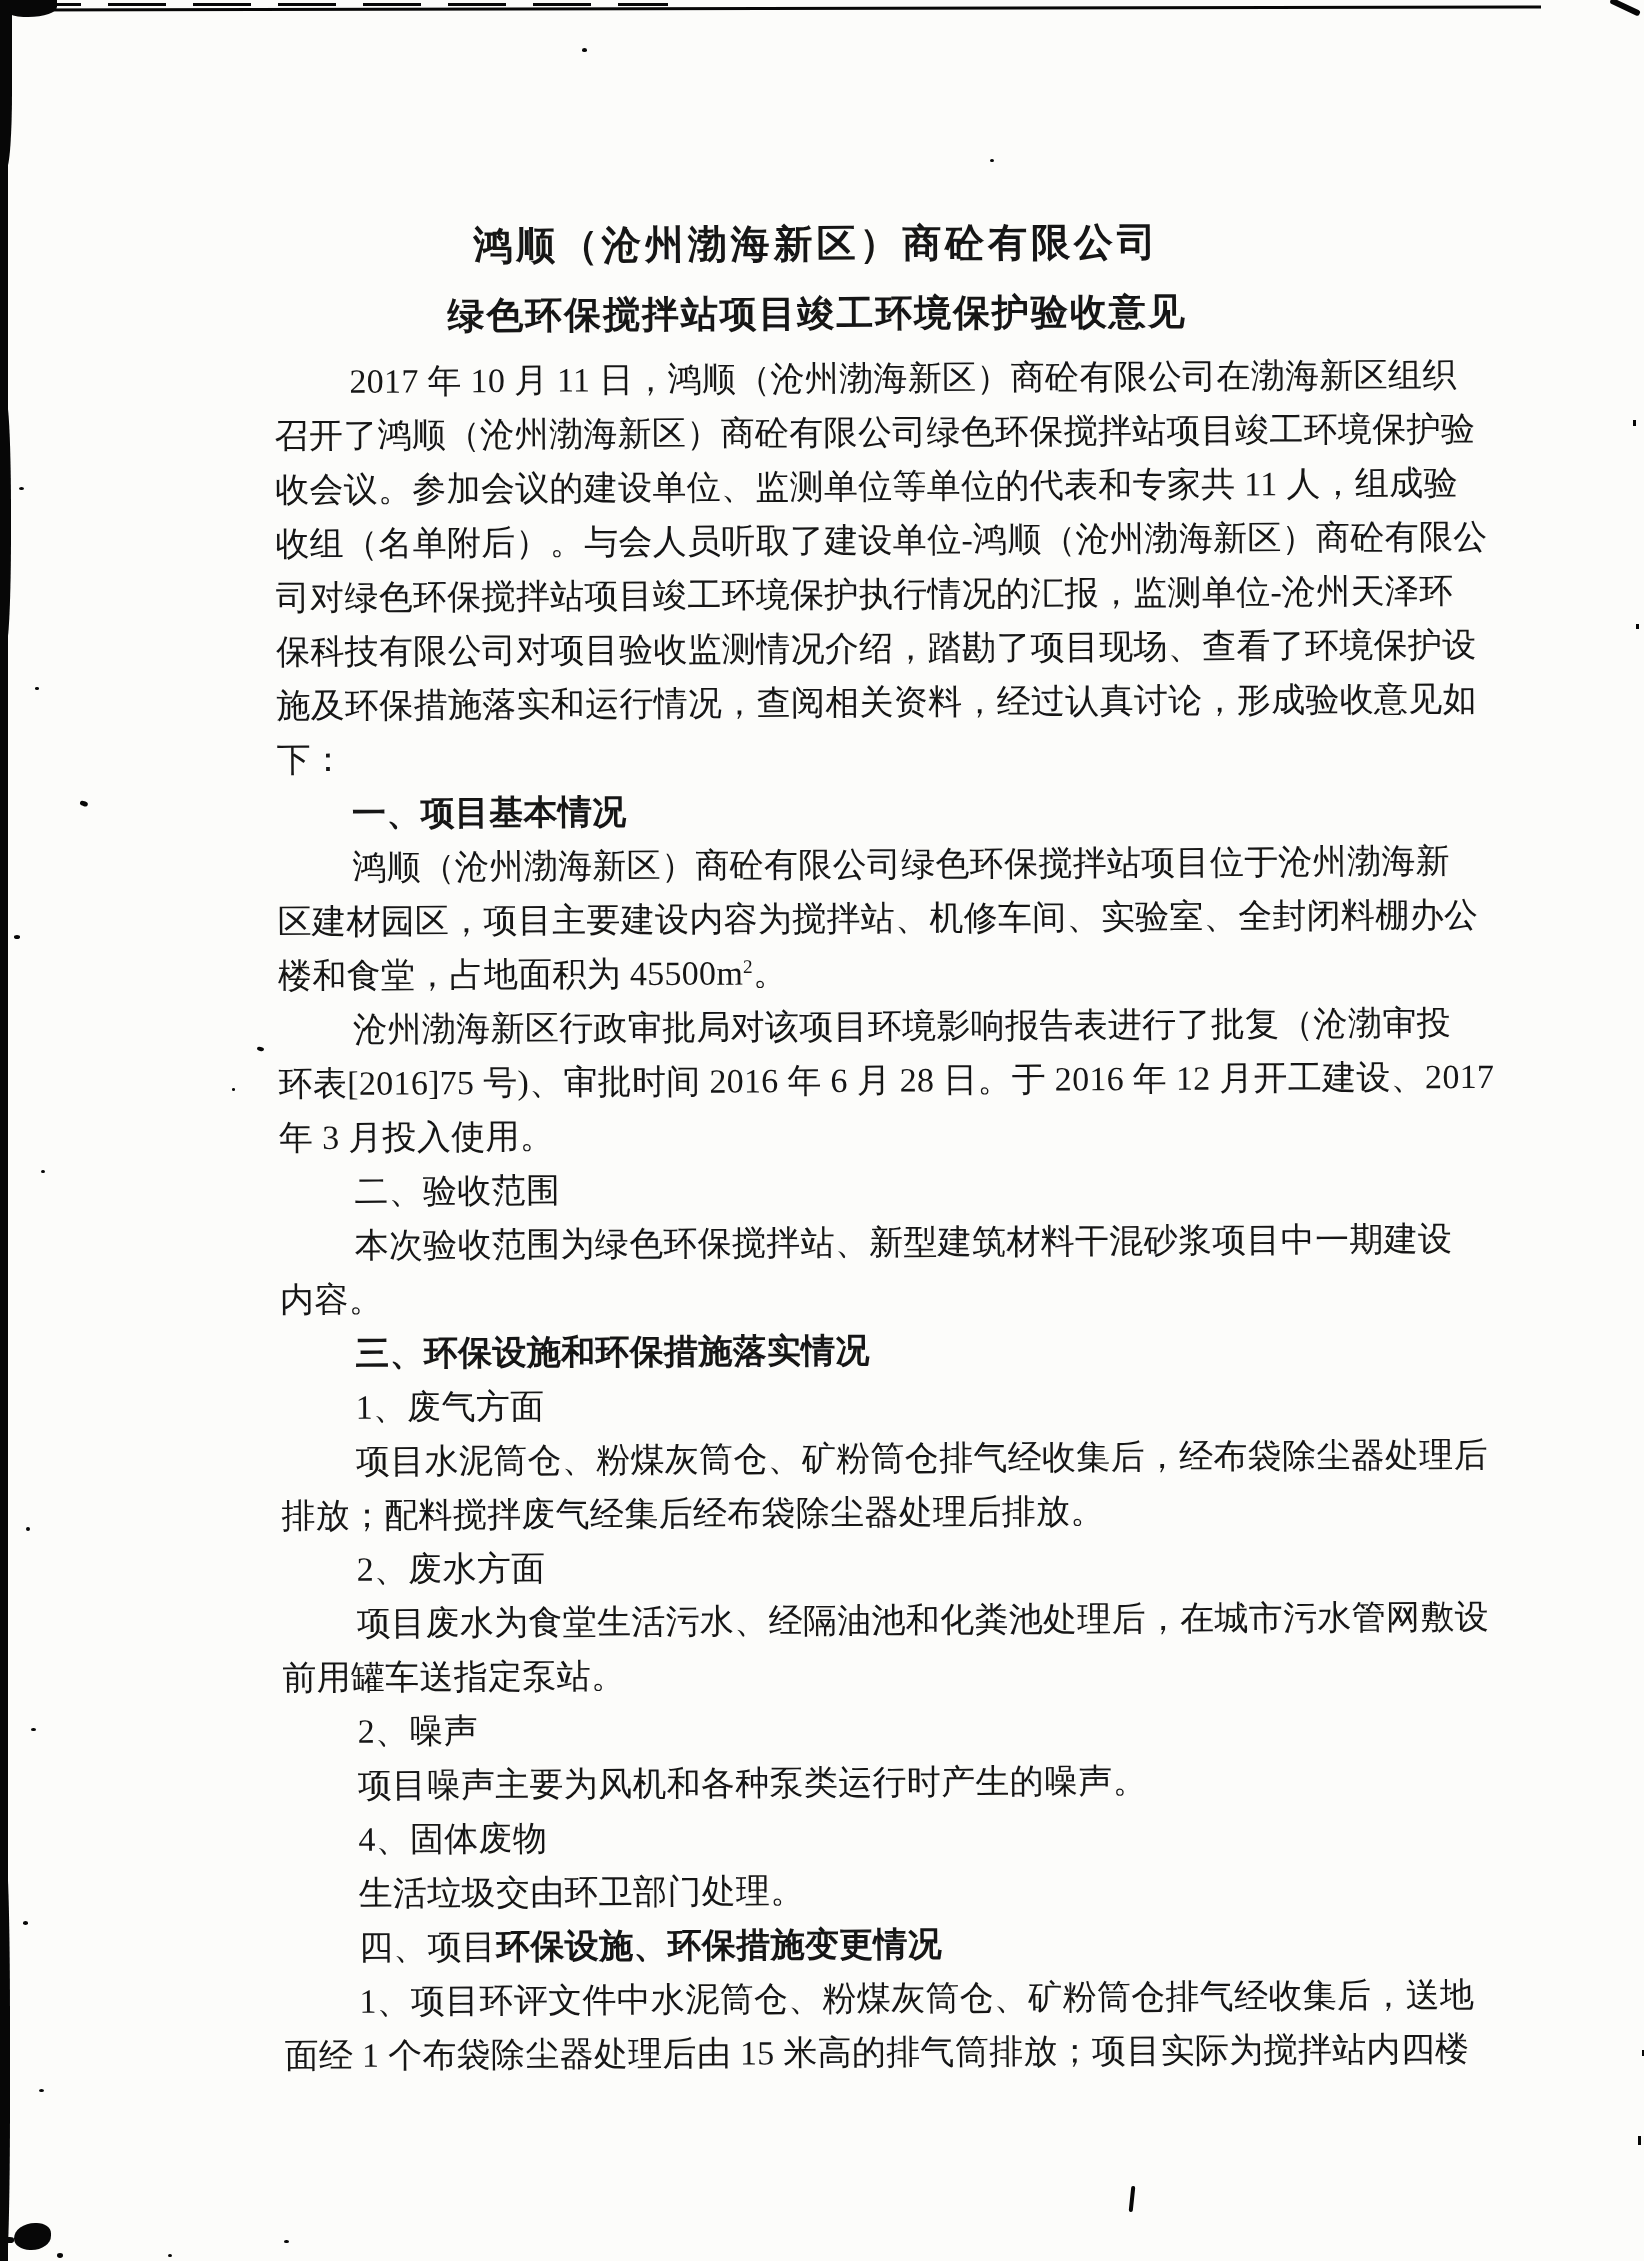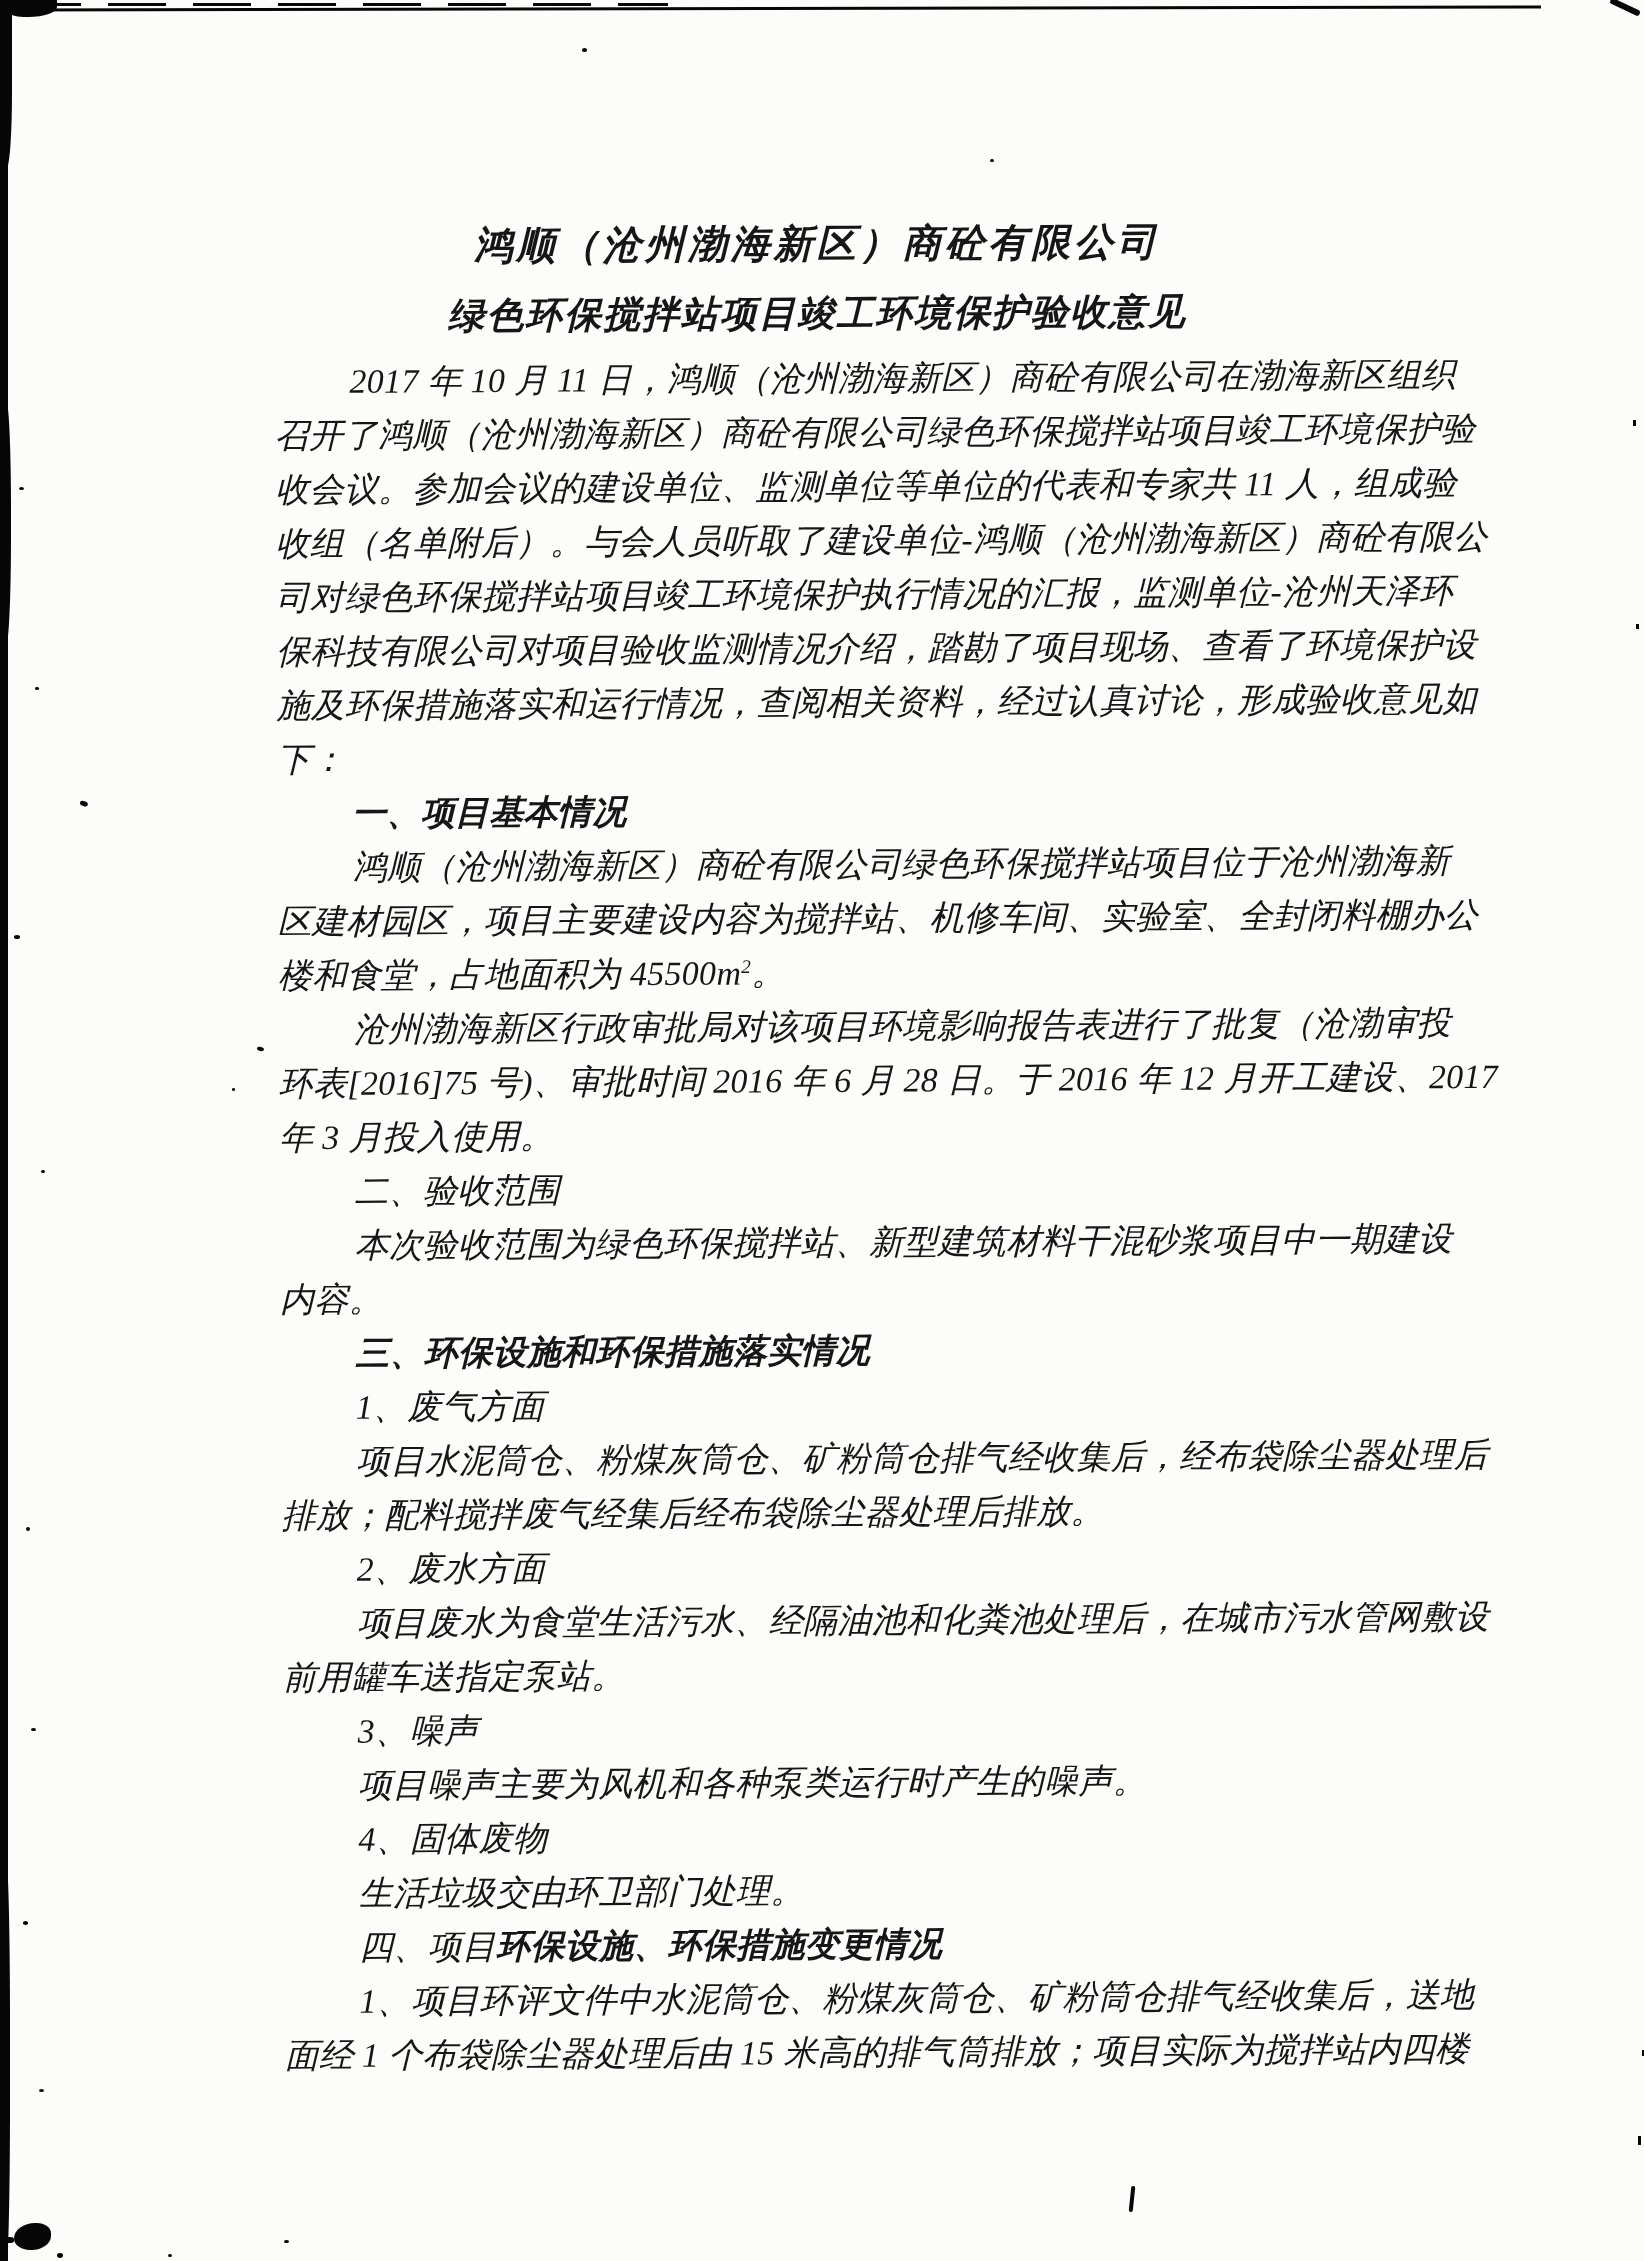--- a/index.html
+++ b/index.html
@@ -1,21 +1,21 @@
 <!DOCTYPE html>
 <html style="font-size:10.3px"><head>
 <meta charset="utf-8">
 <style>
   html,body{margin:0;padding:0;}
   body{
     width:1644px;height:2261px;position:relative;overflow:hidden;
     background:#fcfcfa;
     font-family:"Liberation Serif","DejaVu Serif",serif;
   }
-  .page{position:absolute;inset:0;font-style:italic;}
+  .page{position:absolute;inset:0;}
   .content{
     position:absolute;inset:0;
     transform:rotate(-0.35deg);
     transform-origin:50% 50%;
     color:#161616;
   }
   .title1{
     position:absolute;top:217px;left:0;width:100%;
     text-align:center;font-size:39px;font-weight:bold;letter-spacing:3.9px;
     white-space:nowrap;
@@ -100,21 +100,21 @@
         <div class="line indent"><span>二、验收范围</span></div>
         <div class="line indent"><span>本次验收范围为绿色环保搅拌站、新型建筑材料干混砂浆项目中一期建设</span></div>
         <div class="line"><span>内容。</span></div>
         <div class="line indent bold"><span>三、环保设施和环保措施落实情况</span></div>
         <div class="line indent"><span>1、废气方面</span></div>
         <div class="line indent"><span>项目水泥筒仓、粉煤灰筒仓、矿粉筒仓排气经收集后，经布袋除尘器处理后</span></div>
         <div class="line"><span>排放；配料搅拌废气经集后经布袋除尘器处理后排放。</span></div>
         <div class="line indent"><span>2、废水方面</span></div>
         <div class="line indent"><span>项目废水为食堂生活污水、经隔油池和化粪池处理后，在城市污水管网敷设</span></div>
         <div class="line"><span>前用罐车送指定泵站。</span></div>
-        <div class="line indent"><span>3、噪声</span></div>
+        <div class="line indent"><span>2、噪声</span></div>
         <div class="line indent"><span>项目噪声主要为风机和各种泵类运行时产生的噪声。</span></div>
         <div class="line indent"><span>4、固体废物</span></div>
         <div class="line indent"><span>生活垃圾交由环卫部门处理。</span></div>
         <div class="line indent"><span>四、项目</span><span class="bold">环保设施、环保措施变更情况</span></div>
         <div class="line indent"><span>1、项目环评文件中水泥筒仓、粉煤灰筒仓、矿粉筒仓排气经收集后，送地</span></div>
         <div class="line"><span>面经 1 个布袋除尘器处理后由 15 米高的排气筒排放；项目实际为搅拌站内四楼</span></div>
       </div>
   </div>
 
 </div>

